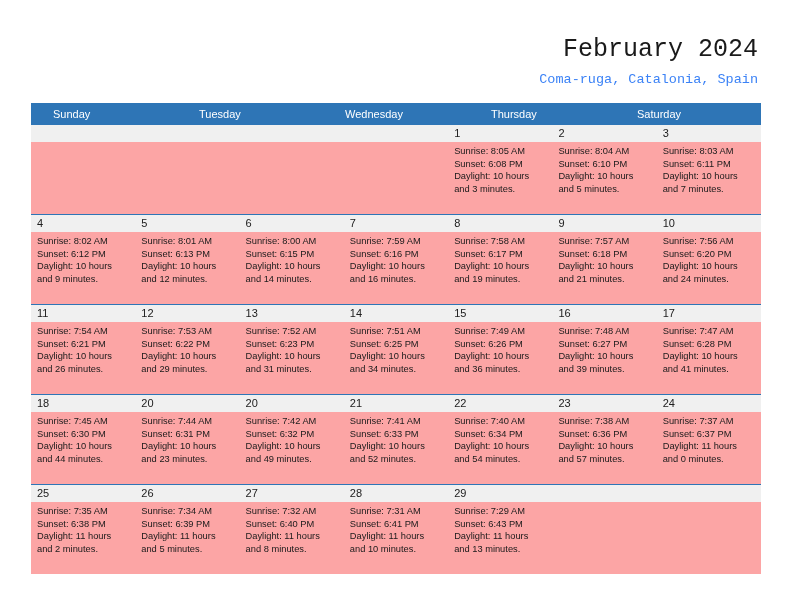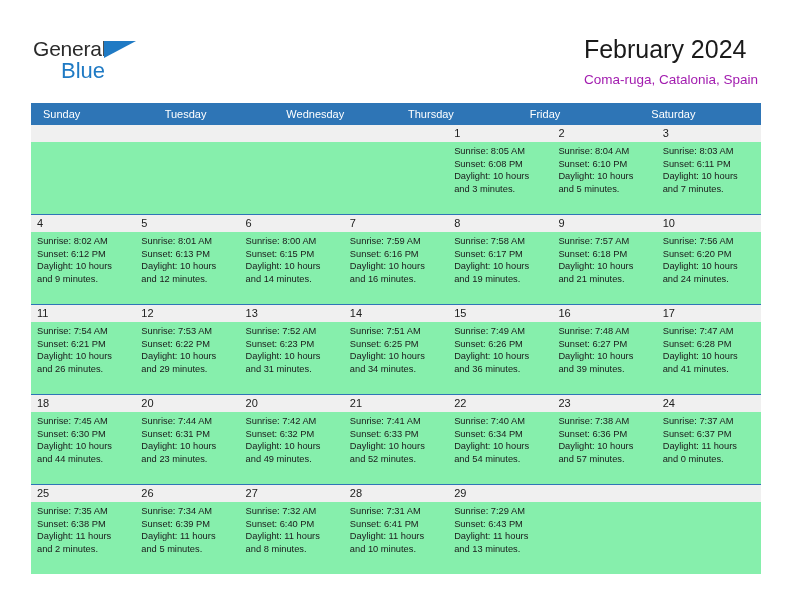--- a/index.html
+++ b/index.html
@@ -64,32 +64,33 @@
     font-size: 22px;
     color: #1f7ac4;
     font-family: "Liberation Sans", sans-serif;
     line-height: 1;
   }
 
   .title-block {
     position: absolute;
     right: 34px;
     top: 36px;
-    text-align: left;
+    text-align: right;
+    font-family: Liberation Mono, monospace;
   }
   .cal-title {
     font-size: 25px;
     color: #1a1a1a;
     line-height: 1.1;
     white-space: nowrap;
   }
   .cal-subtitle {
     margin-top: 9px;
     font-size: 13.5px;
-    color: #a21caf;
+    color: #3b82f6;
     line-height: 1.1;
     white-space: nowrap;
   }
 
   
   .calendar {
     position: absolute;
     left: 31px;
     top: 103px;
     width: 730px;
@@ -97,21 +98,21 @@
 
   .weekday-row {
     display: flex;
     width: 730px;
     height: 22px;
     background: #2e75b6;
   }
   .weekday-cell {
     flex: 1 1 0;
     box-sizing: border-box;
-    padding-left: 12px;
+    padding-left: 22px;
     font-size: 11px;
     color: #ffffff;
     line-height: 22px;
     white-space: nowrap;
     overflow: hidden;
   }
 
   .week-row {
     width: 730px;
     border-top: 1px solid #2e75b6;
@@ -132,61 +133,55 @@
     padding-left: 6px;
     font-size: 11px;
     color: #202020;
     line-height: 17px;
   }
 
   .detail-band {
     display: flex;
     width: 730px;
     height: 72px;
-    background: #86efac;
+    background: #fca5a5;
   }
   .detail-cell {
     flex: 1 1 0;
     box-sizing: border-box;
     padding: 3px 4px 0 6px;
     font-size: 9.3px;
     color: #1a1a1a;
     line-height: 12.7px;
   }
   .detail-line {
     white-space: nowrap;
   }
 </style>
 </head>
 <body>
 
 <div class="page">
 
   <div class="header">
 
-    <div class="logo">
-      <span class="logo-general">General</span>
-      <span class="logo-triangle"></span>
-      <span class="logo-blue">Blue</span>
-    </div>
 
     <div class="title-block">
       <div class="cal-title">February 2024</div>
       <div class="cal-subtitle">Coma-ruga, Catalonia, Spain</div>
     </div>
 
   </div>
 
   <div class="calendar">
     <div class="weekday-row" id="weekday-row">
         <div class="weekday-cell">Sunday</div>
         <div class="weekday-cell">Tuesday</div>
         <div class="weekday-cell">Wednesday</div>
         <div class="weekday-cell">Thursday</div>
-        <div class="weekday-cell">Friday</div>
         <div class="weekday-cell">Saturday</div>
       </div>
     <div id="weeks-container">
         <div class="week-row">
           <div class="date-band">
             <div class="date-cell"></div>
             <div class="date-cell"></div>
             <div class="date-cell"></div>
             <div class="date-cell"></div>
             <div class="date-cell">1</div>

